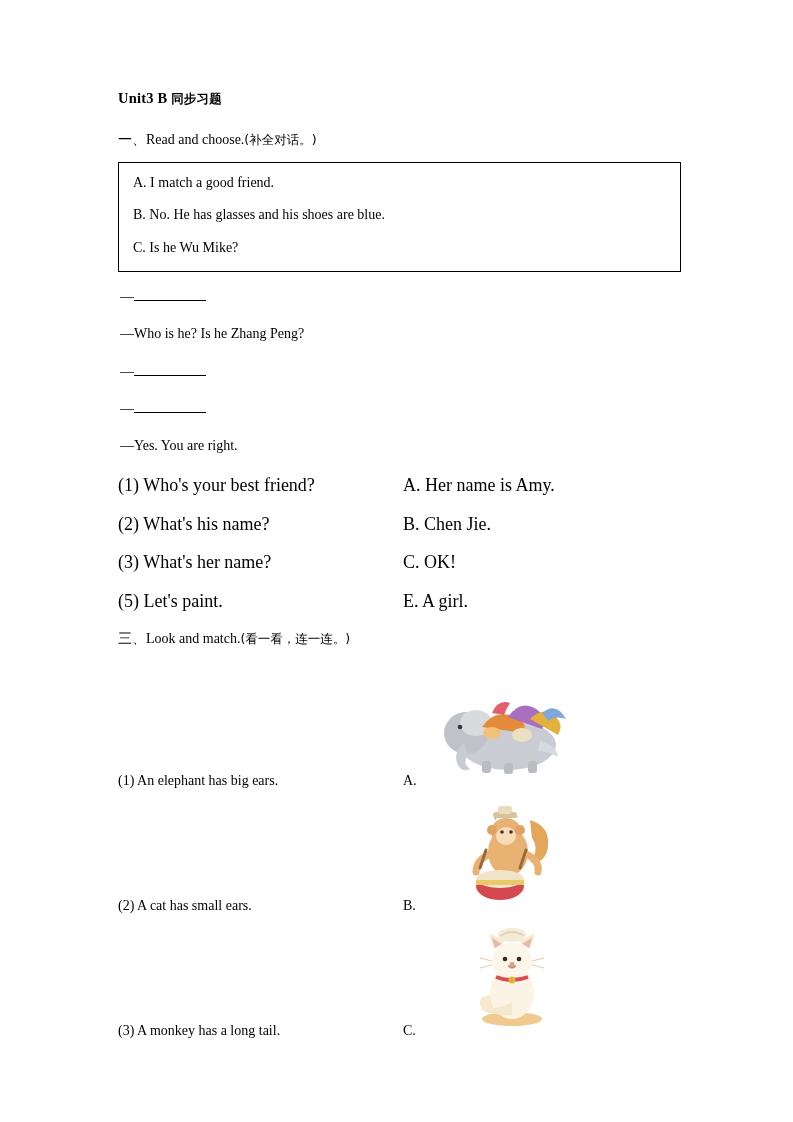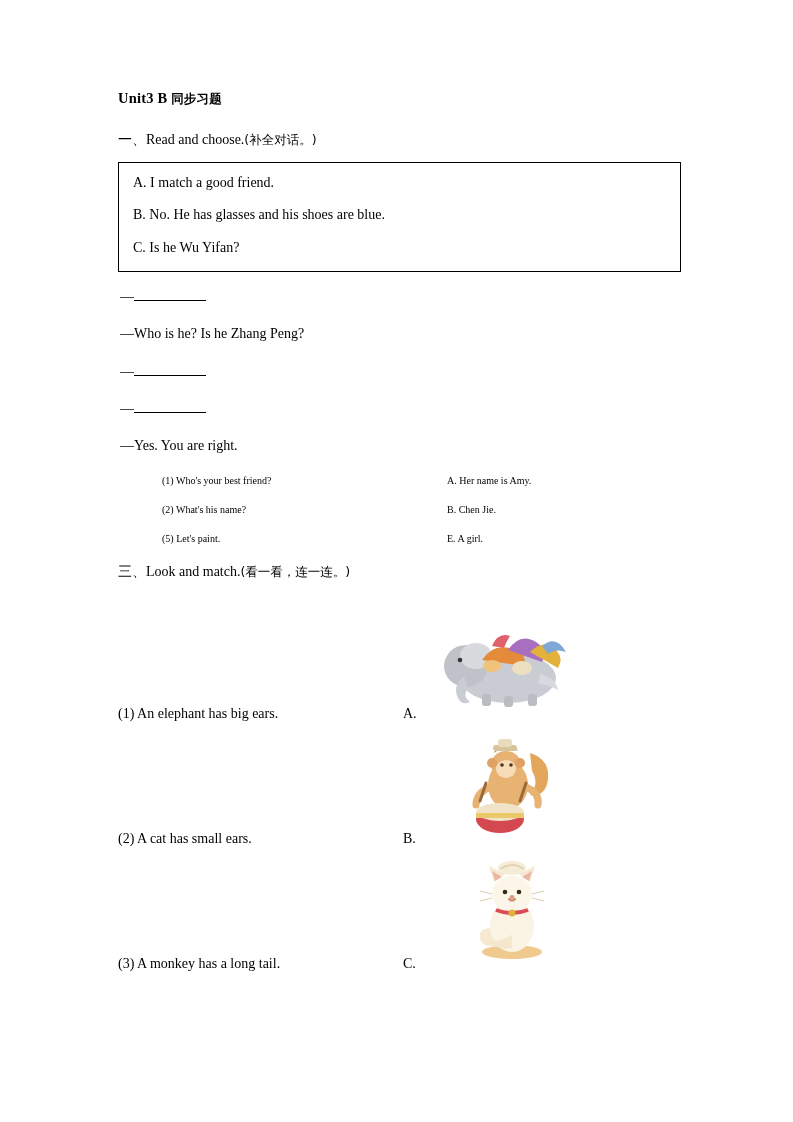--- a/index.html
+++ b/index.html
@@ -70,24 +70,23 @@
   }
   .blank-line {
     display: inline-block;
     border-bottom: 1px solid #000;
     width: 72px;
     height: 12px;
     vertical-align: baseline;
   }
   .match-row {
     display: flex;
-    font-size: 10px;
+    font-size: 18px;
     margin-bottom: 17px;
     line-height: 1.2;
-    margin-left: 44px;
   }
   .match-left {
     width: 285px;
     flex: none;
   }
   .match-right {
     flex: 1;
   }
   .pic-row {
     position: relative;
@@ -124,21 +123,21 @@
       <span class="cn">同步习题</span>
     </div>
 
     <div class="section-head">
       <span>一、Read and choose.</span><span class="cjk">(补全对话。)</span>
     </div>
 
     <div class="box">
       <p>A. I match a good friend.</p>
       <p>B. No. He has glasses and his shoes are blue.</p>
-      <p>C. Is he Wu Yifan?</p>
+      <p>C. Is he Wu Mike?</p>
     </div>
 
     <div class="dialog-line">
       <span>—</span><span class="blank-line"></span>
     </div>
     <div class="dialog-line">
       <span>—</span><span>Who is he? Is he Zhang Peng?</span>
     </div>
     <div class="dialog-line">
       <span>—</span><span class="blank-line"></span>
@@ -151,20 +150,24 @@
     </div>
 
 
     <div class="match-row">
       <div class="match-left">(1) Who's your best friend?</div>
       <div class="match-right">A. Her name is Amy.</div>
     </div>
     <div class="match-row">
       <div class="match-left">(2) What's his name?</div>
       <div class="match-right">B. Chen Jie.</div>
+    </div>
+    <div class="match-row">
+      <div class="match-left">(3) What's her name?</div>
+      <div class="match-right">C. OK!</div>
     </div>
     <div class="match-row">
       <div class="match-left">(5) Let's paint.</div>
       <div class="match-right">E. A girl.</div>
     </div>
 
     <div class="section-head" style="margin-top:14px;">
       <span>三、Look and match.</span><span class="cjk">(看一看，连一连。)</span>
     </div>
 

